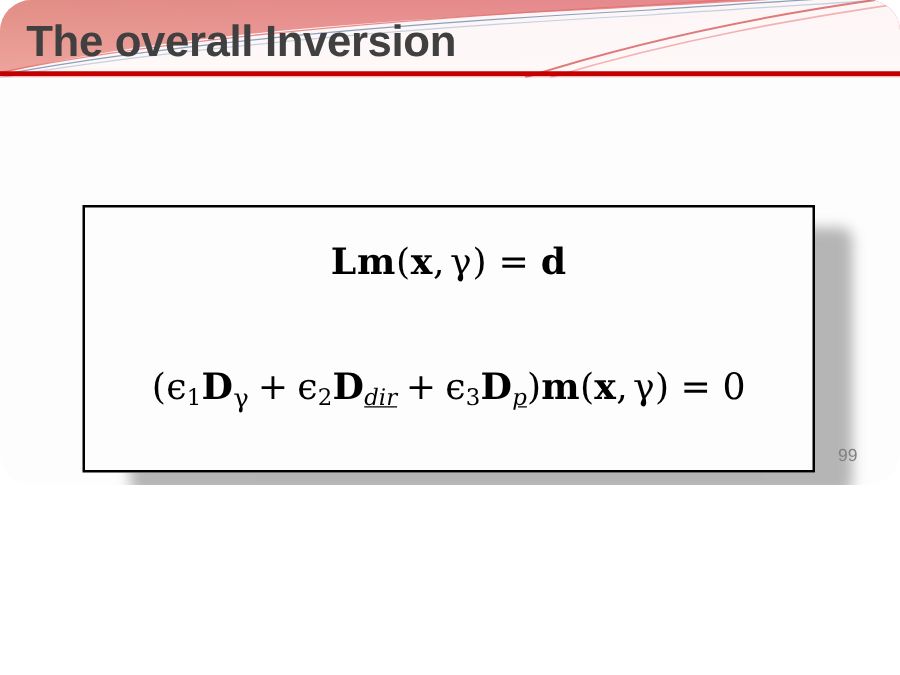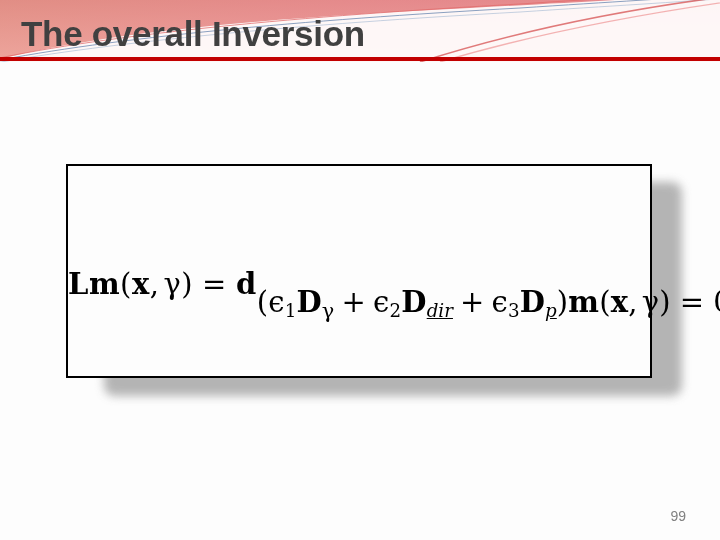--- a/index.html
+++ b/index.html
@@ -3,24 +3,25 @@
 <meta charset="utf-8">
 <style>
   html, body {
     margin: 0;
     padding: 0;
     background: #ffffff;
   }
   #slide {
     position: relative;
     width: 720px;
-    height: 540px;
+    height: 388px;
     background: #fdfdfd;
     overflow: hidden;
     font-family: "Liberation Sans", sans-serif;
+    border-radius: 25px;
   }
 
   
   #header-band {
     position: absolute;
     left: 0; top: 0;
     width: 720px;
     height: 62px;
     overflow: hidden;
   }
@@ -66,21 +67,21 @@
   #equation-box {
     position: absolute;
     left: 66px;
     top: 164px;
     width: 586px;
     height: 214px;
     background: #fdfdfd;
     border: 2px solid #000000;
     box-sizing: border-box;
     display: flex;
-    flex-direction: row;
+    flex-direction: column;
     justify-content: flex-start;
     align-items: center;
   }
 
   .equation {
     font-family: "DejaVu Serif", "Liberation Serif", serif;
     color: #000000;
     text-align: center;
     white-space: nowrap;
   }

